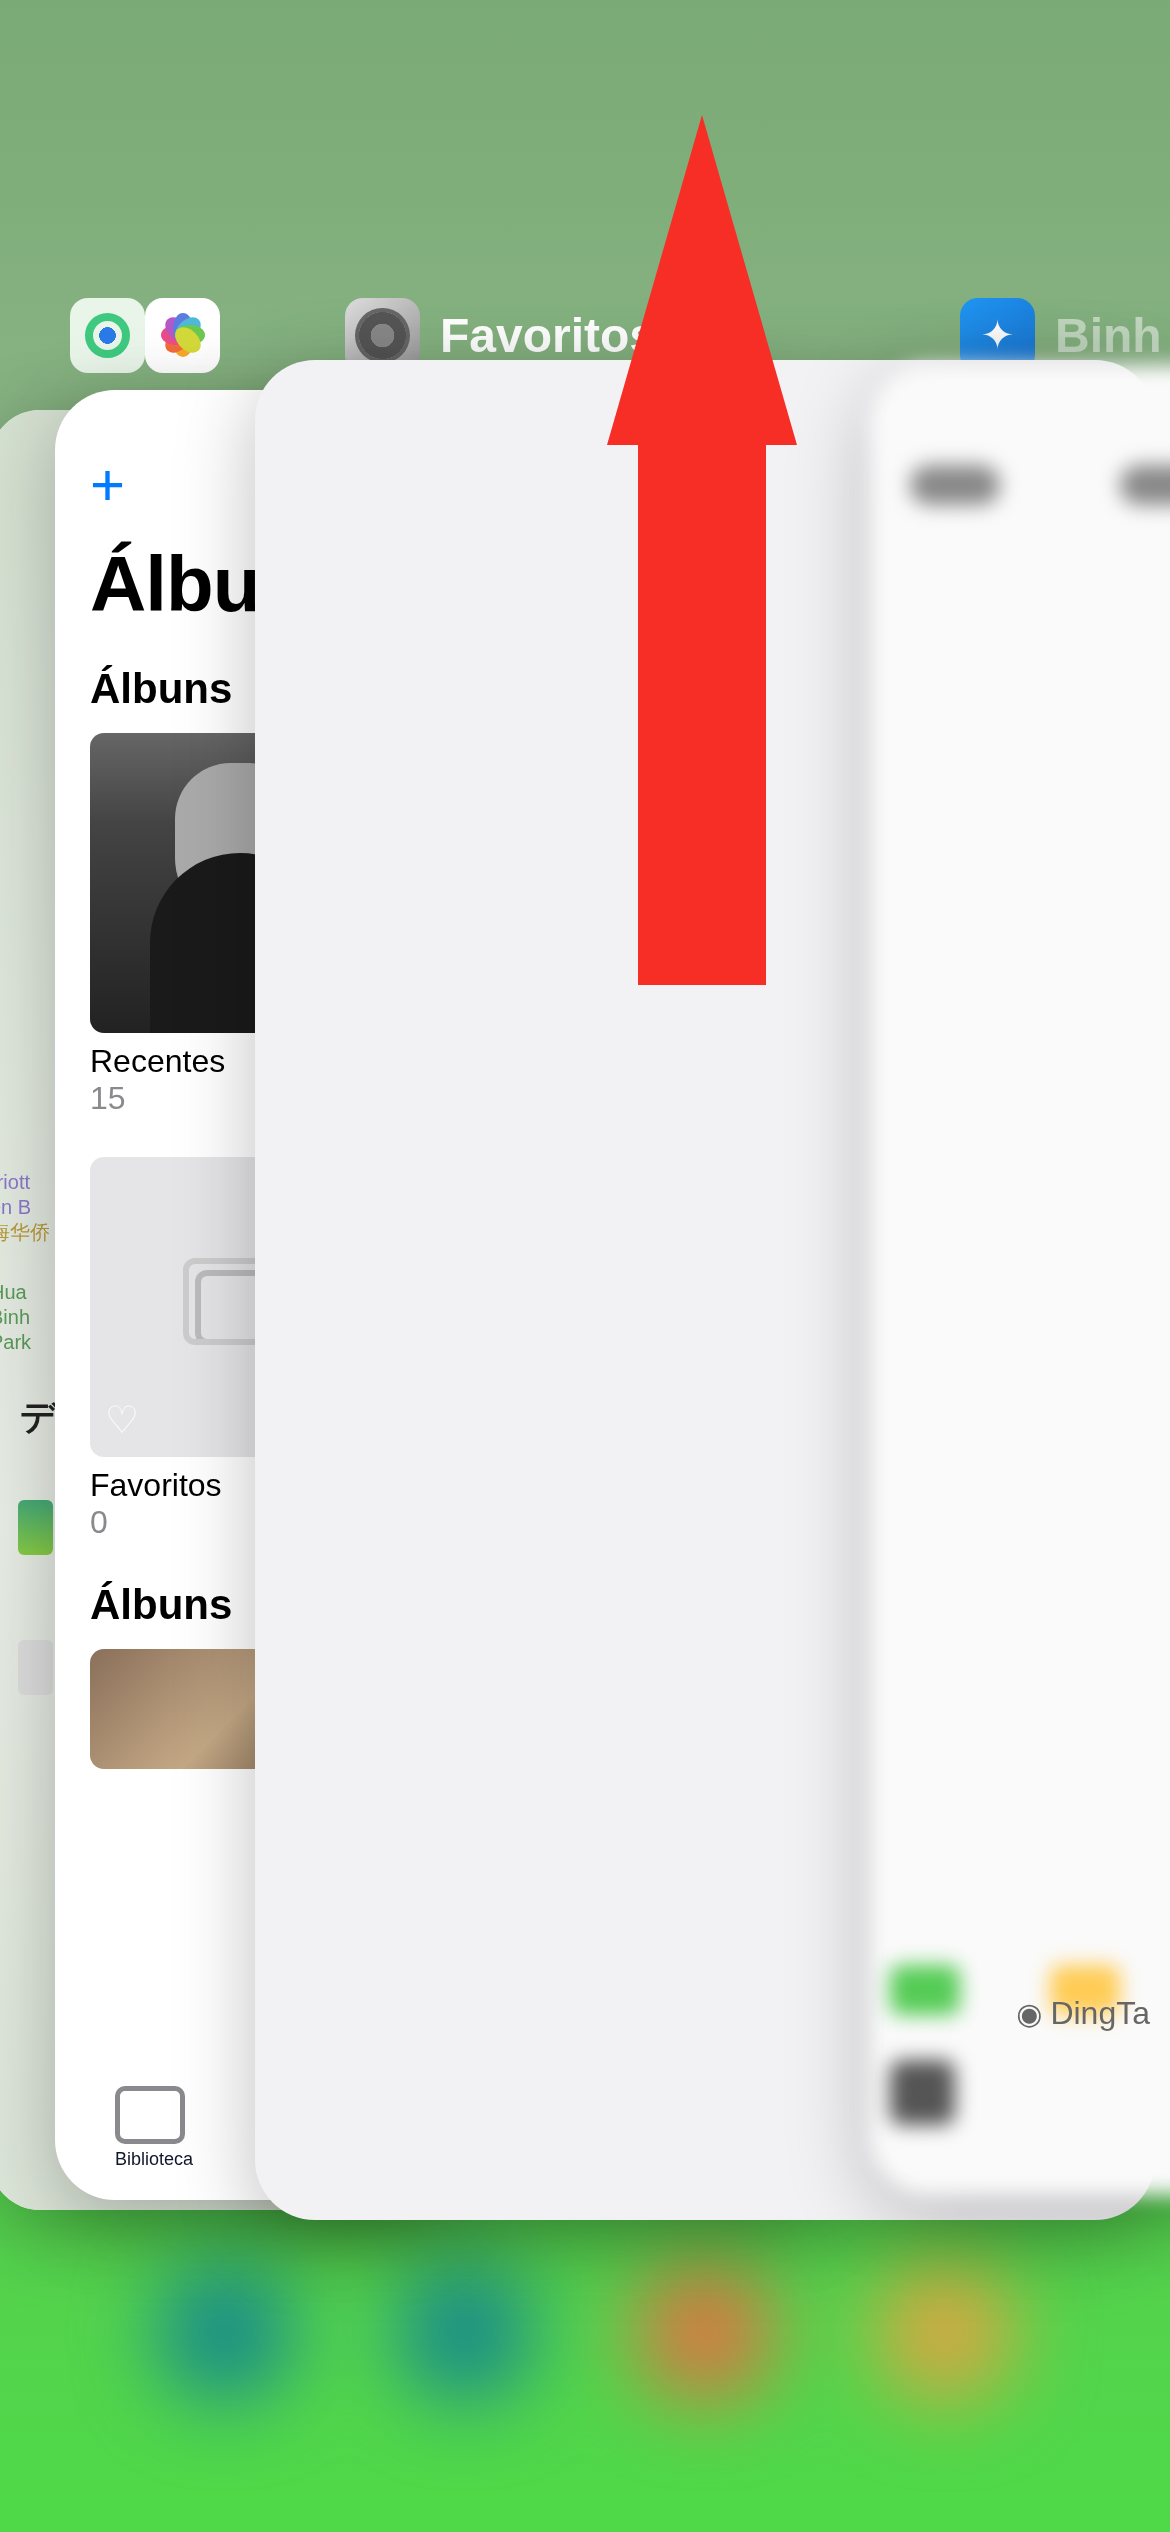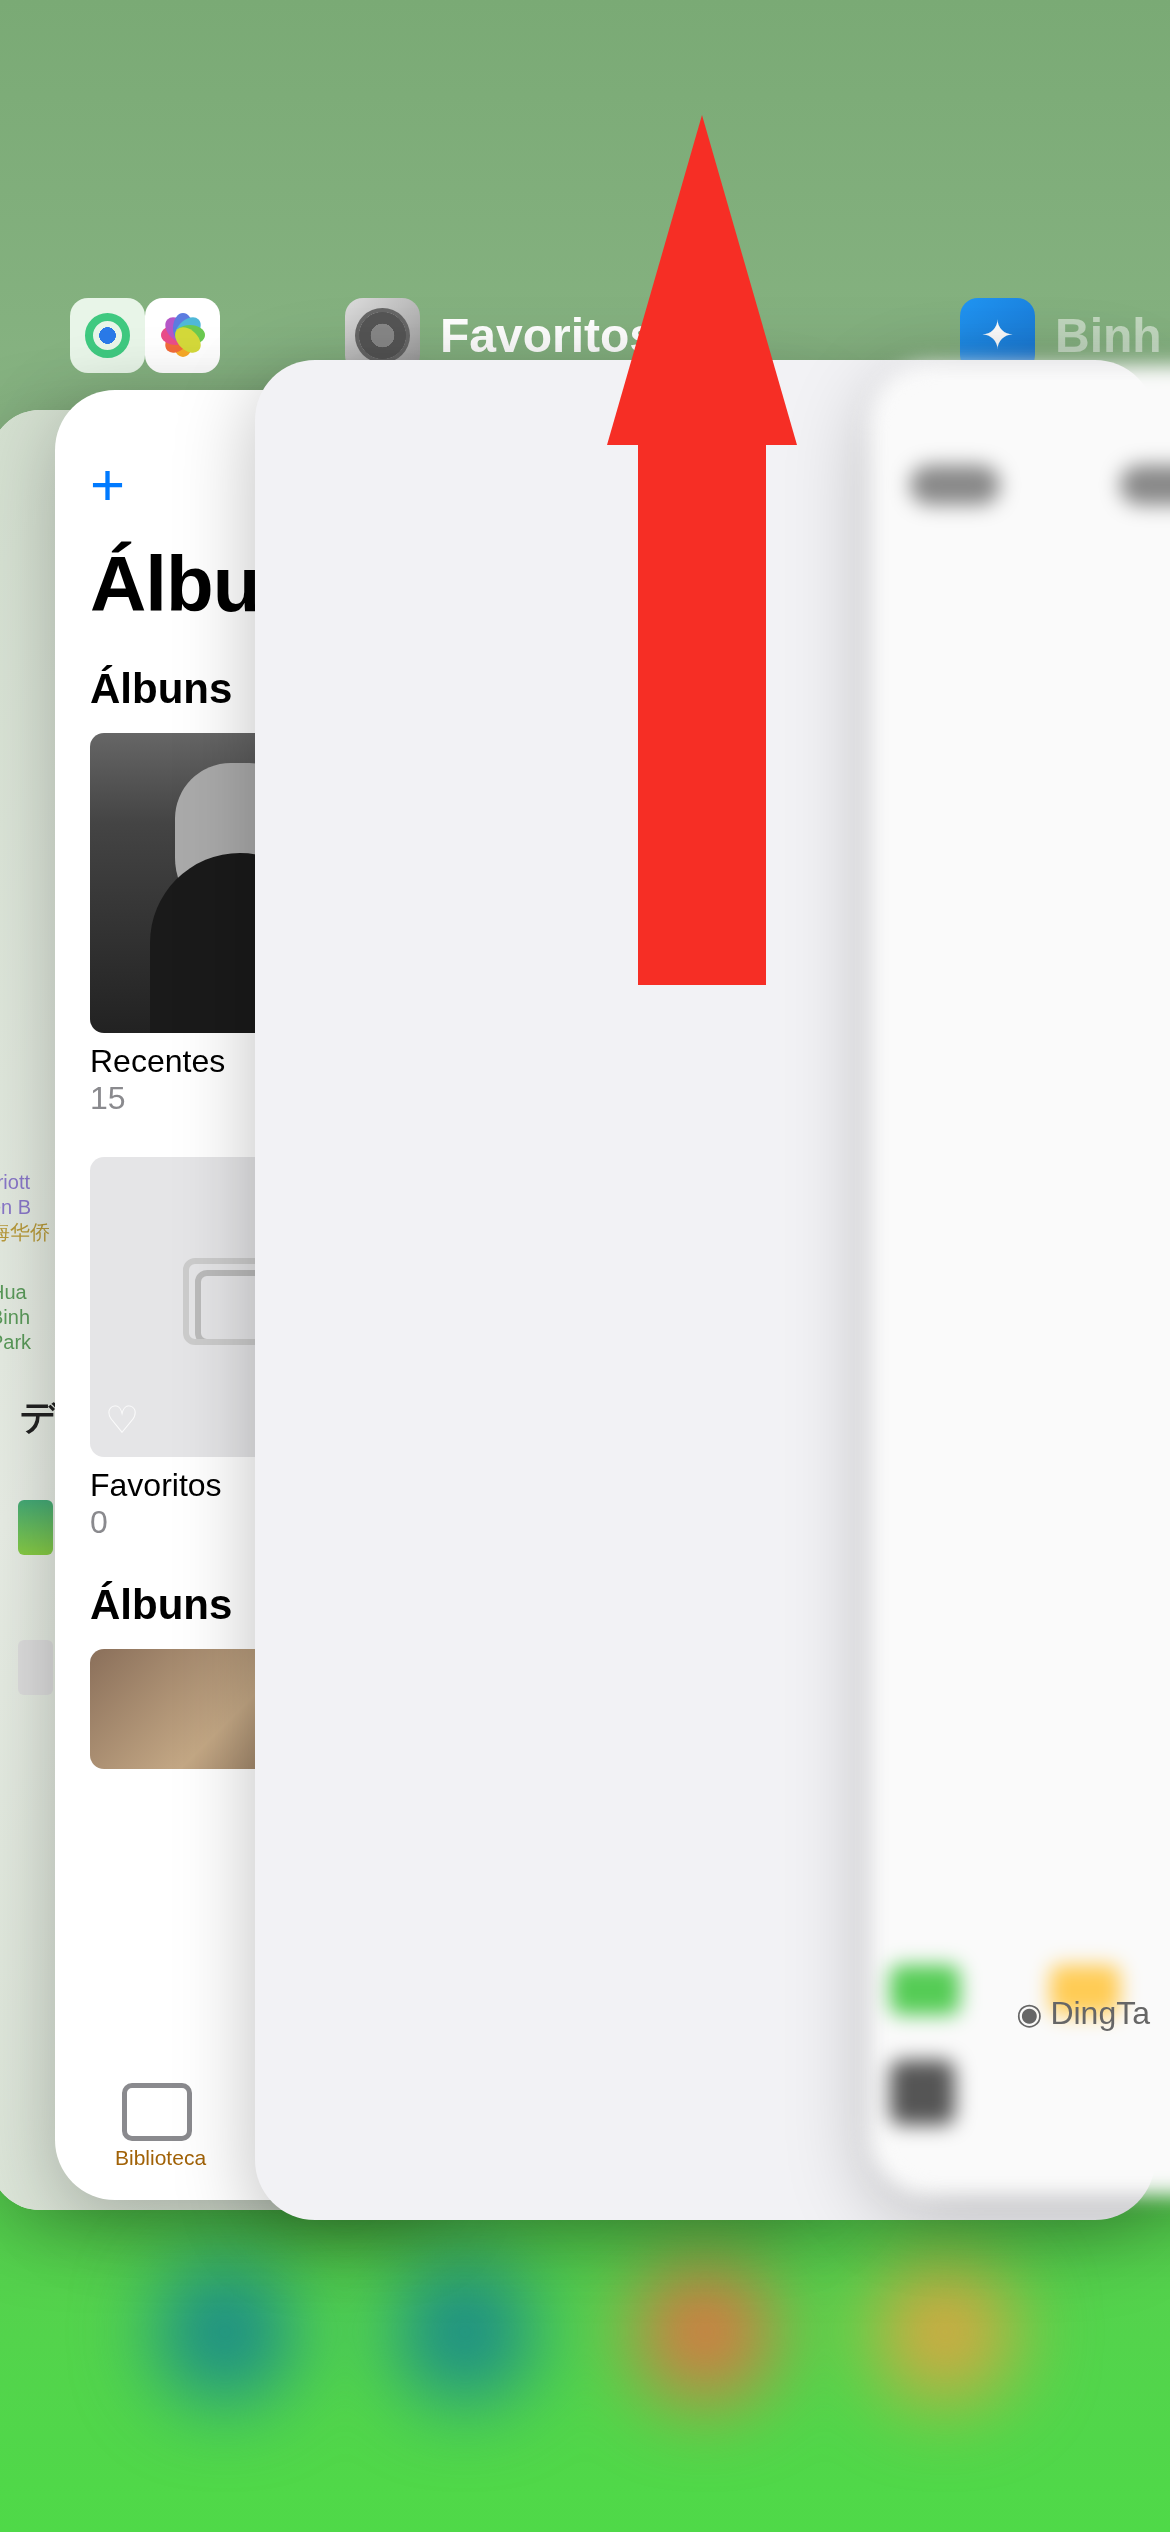--- a/index.html
+++ b/index.html
@@ -314,22 +314,22 @@
       position: absolute;
       width: 60px;
       height: 48px;
       border: 5px solid #8a8a8e;
       border-radius: 10px;
       top: -14px;
       left: -14px;
       background: #fff;
     }
     .photos-tab .tablabel {
-      font-size: 21px;
-      color: #a16207;
+      font-size: 18px;
+      color: #0f172a;
     }
     
     .card-settings {
       left: 255px;
       top: 360px;
       width: 900px;
       height: 1860px;
       background: #f2f2f5;
     }
     

